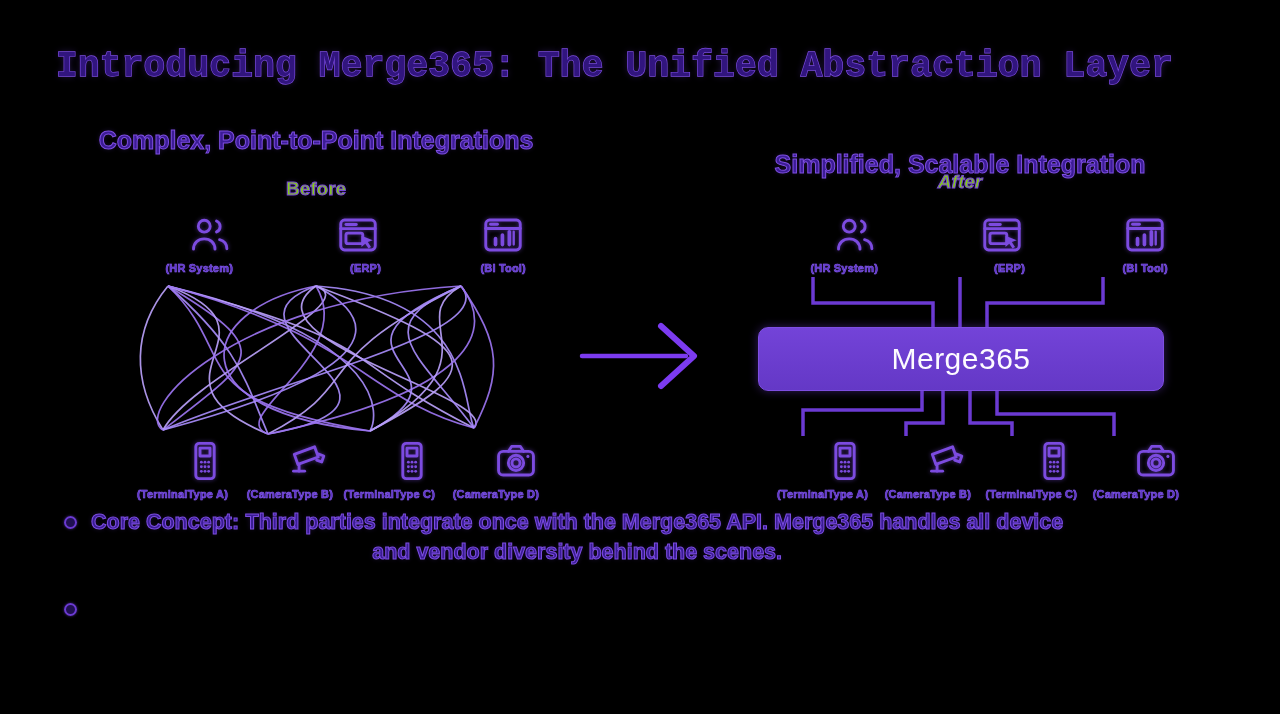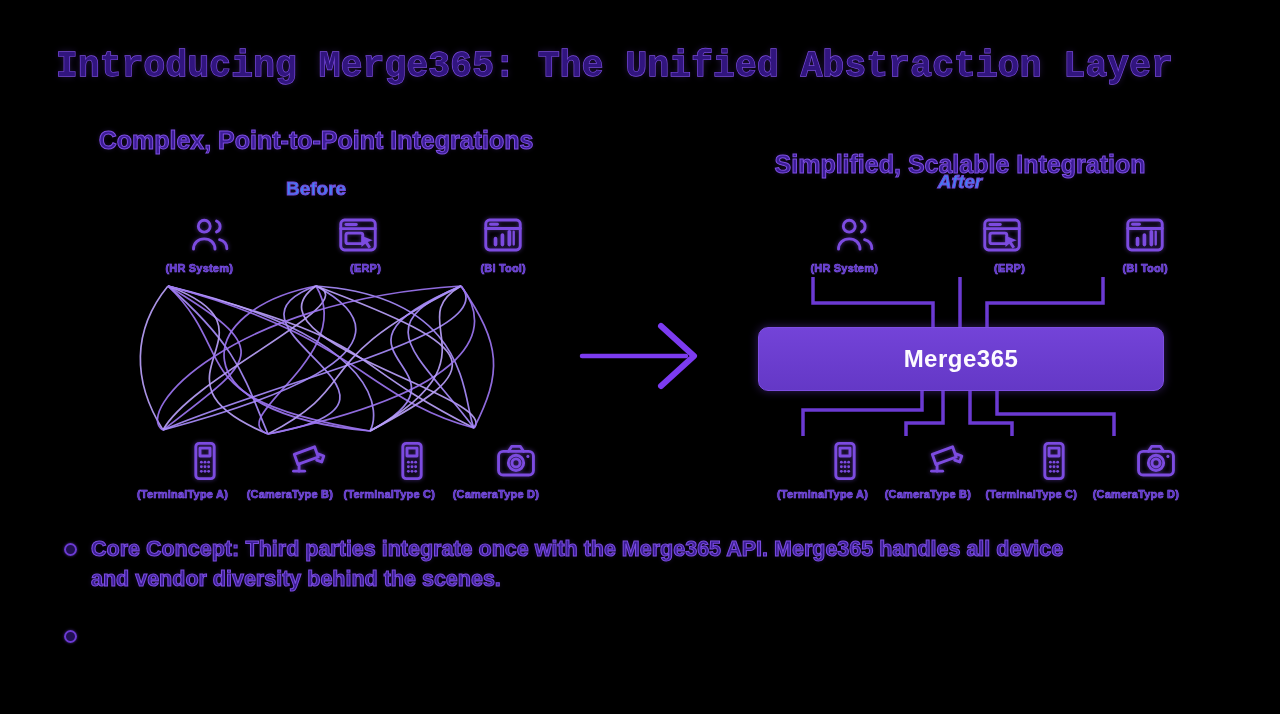--- a/index.html
+++ b/index.html
@@ -18,21 +18,21 @@
   }
   .col-header{
     position:absolute;width:500px;text-align:center;
     font-size:25px;font-weight:700;
     color:#3c1c96;-webkit-text-stroke:1px #7e4ee2;
     text-shadow:0 0 5px rgba(110,63,210,.3);
   }
   .col-sub{
     position:absolute;width:500px;text-align:center;
     font-size:19px;font-weight:700;
-    color:#3b82f6;-webkit-text-stroke:1px #7748d8;
+    color:#84cc16;-webkit-text-stroke:1px #7748d8;
     text-shadow:0 0 5px rgba(110,63,210,.3);
   }
   .node{
     position:absolute;width:130px;display:flex;flex-direction:column;
     align-items:flex-end;gap:4px;
   }
   .icon{
     width:46px;height:46px;color:#7c4be0;
     filter:drop-shadow(0 0 2px rgba(124,75,224,.55));
   }
@@ -42,23 +42,23 @@
     text-shadow:0 0 2px rgba(110,63,210,.5);
   }
   .hub{
     position:absolute;left:758px;top:327px;width:404px;height:62px;
     background:linear-gradient(180deg,#7343d8,#6438c6);
     border:1px solid #7e4ee2;border-radius:10px;
     display:flex;align-items:center;justify-content:center;
     box-shadow:0 0 10px rgba(110,63,210,.45);
   }
   .hub-label{
-    font-size:24px;font-weight:700;color:#fdfbff;letter-spacing:.5px;text-align:center;
-  }
-  .bullets{position:absolute;left:64px;top:534px;width:1158px;}
+    font-size:30px;font-weight:400;color:#fdfbff;letter-spacing:.5px;text-align:center;
+  }
+  .bullets{position:absolute;left:64px;top:507px;width:1158px;text-align:center;}
   .bullet{display:flex;gap:14px;margin-bottom:27px;}
   .bullet-marker{
     flex:0 0 auto;width:9px;height:9px;margin-top:9px;border-radius:50%;
     border:2.5px solid #6b3ad2;background:rgba(59,29,150,.55);
     box-shadow:0 0 3px rgba(110,63,210,.6);
   }
   .bullet-text{
     font-size:21.5px;line-height:30px;font-weight:600;white-space:pre-wrap;
     color:#3a1c94;-webkit-text-stroke:1.05px #7b4ce0;
     text-shadow:0 0 5px rgba(110,63,210,.3);

